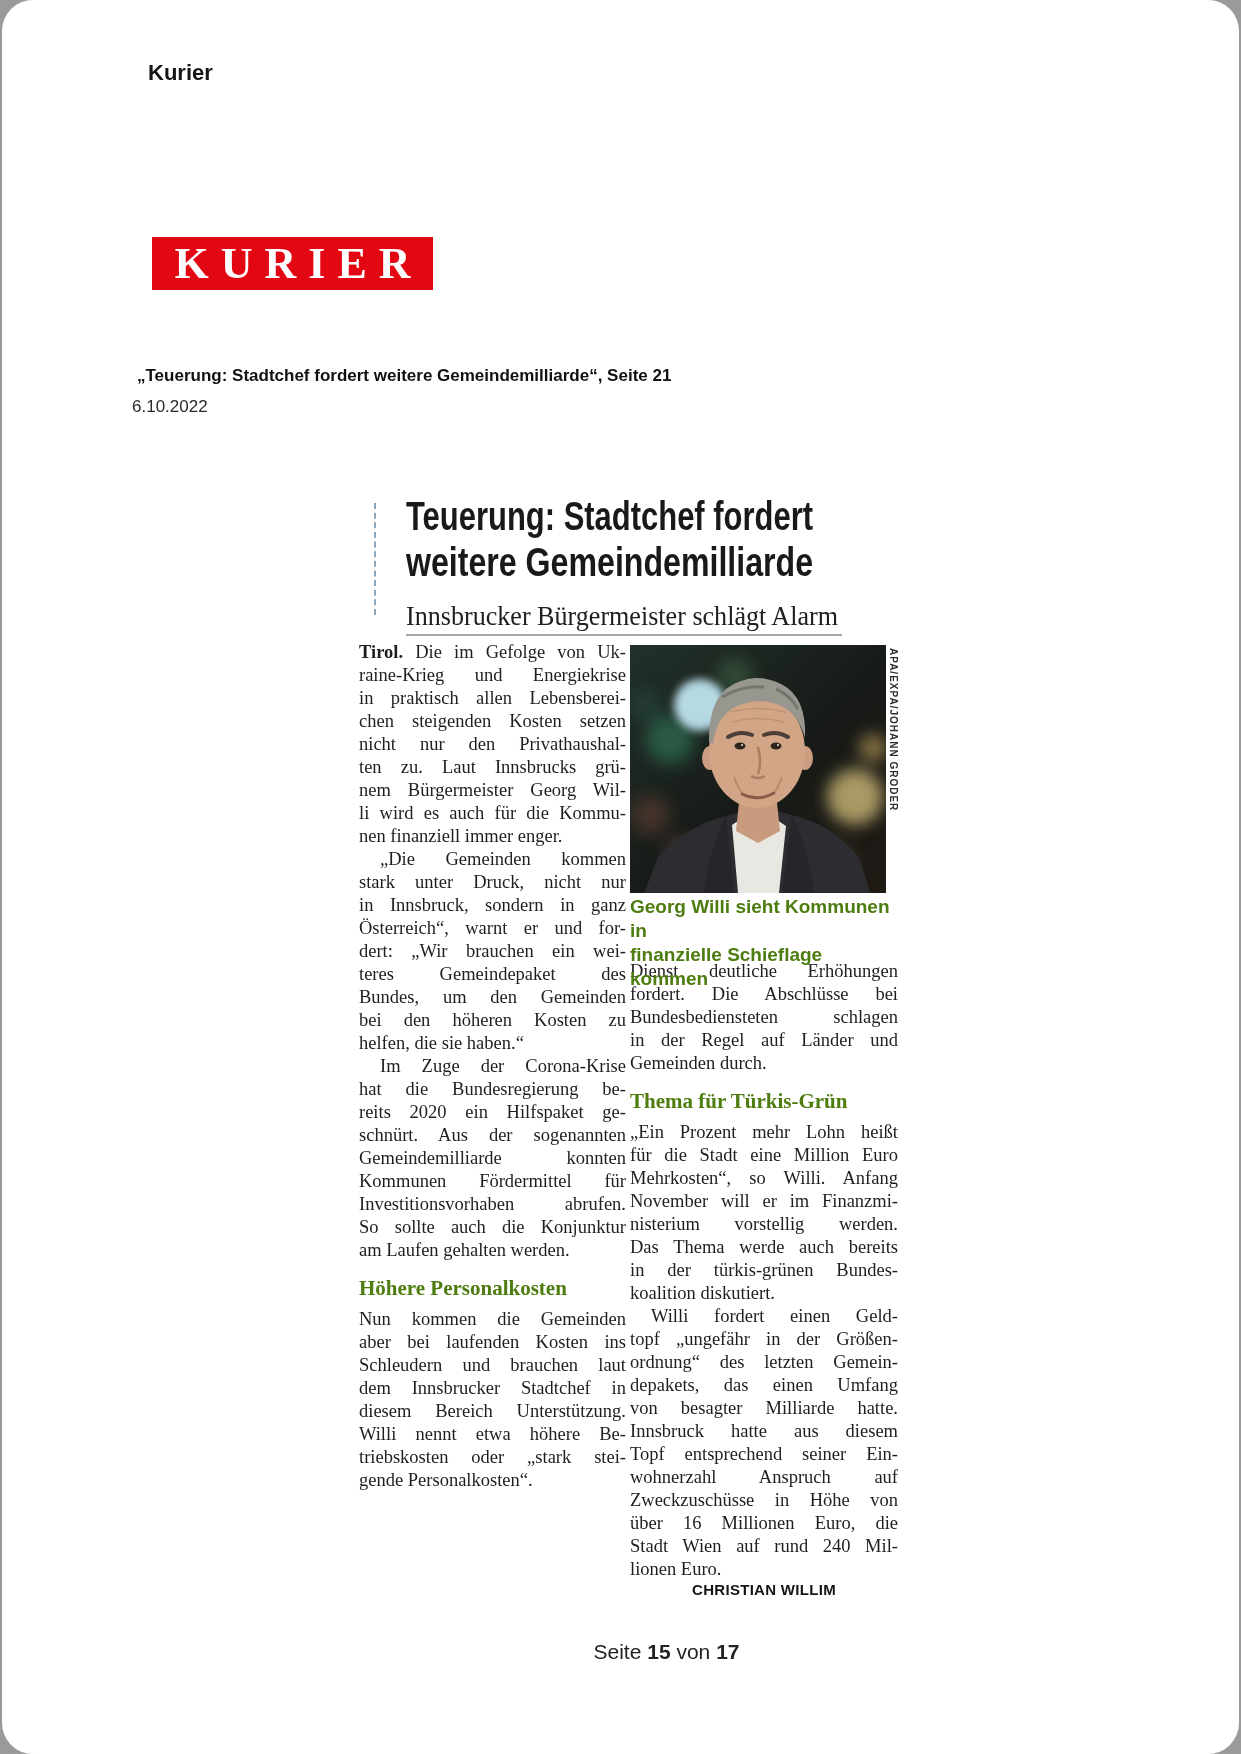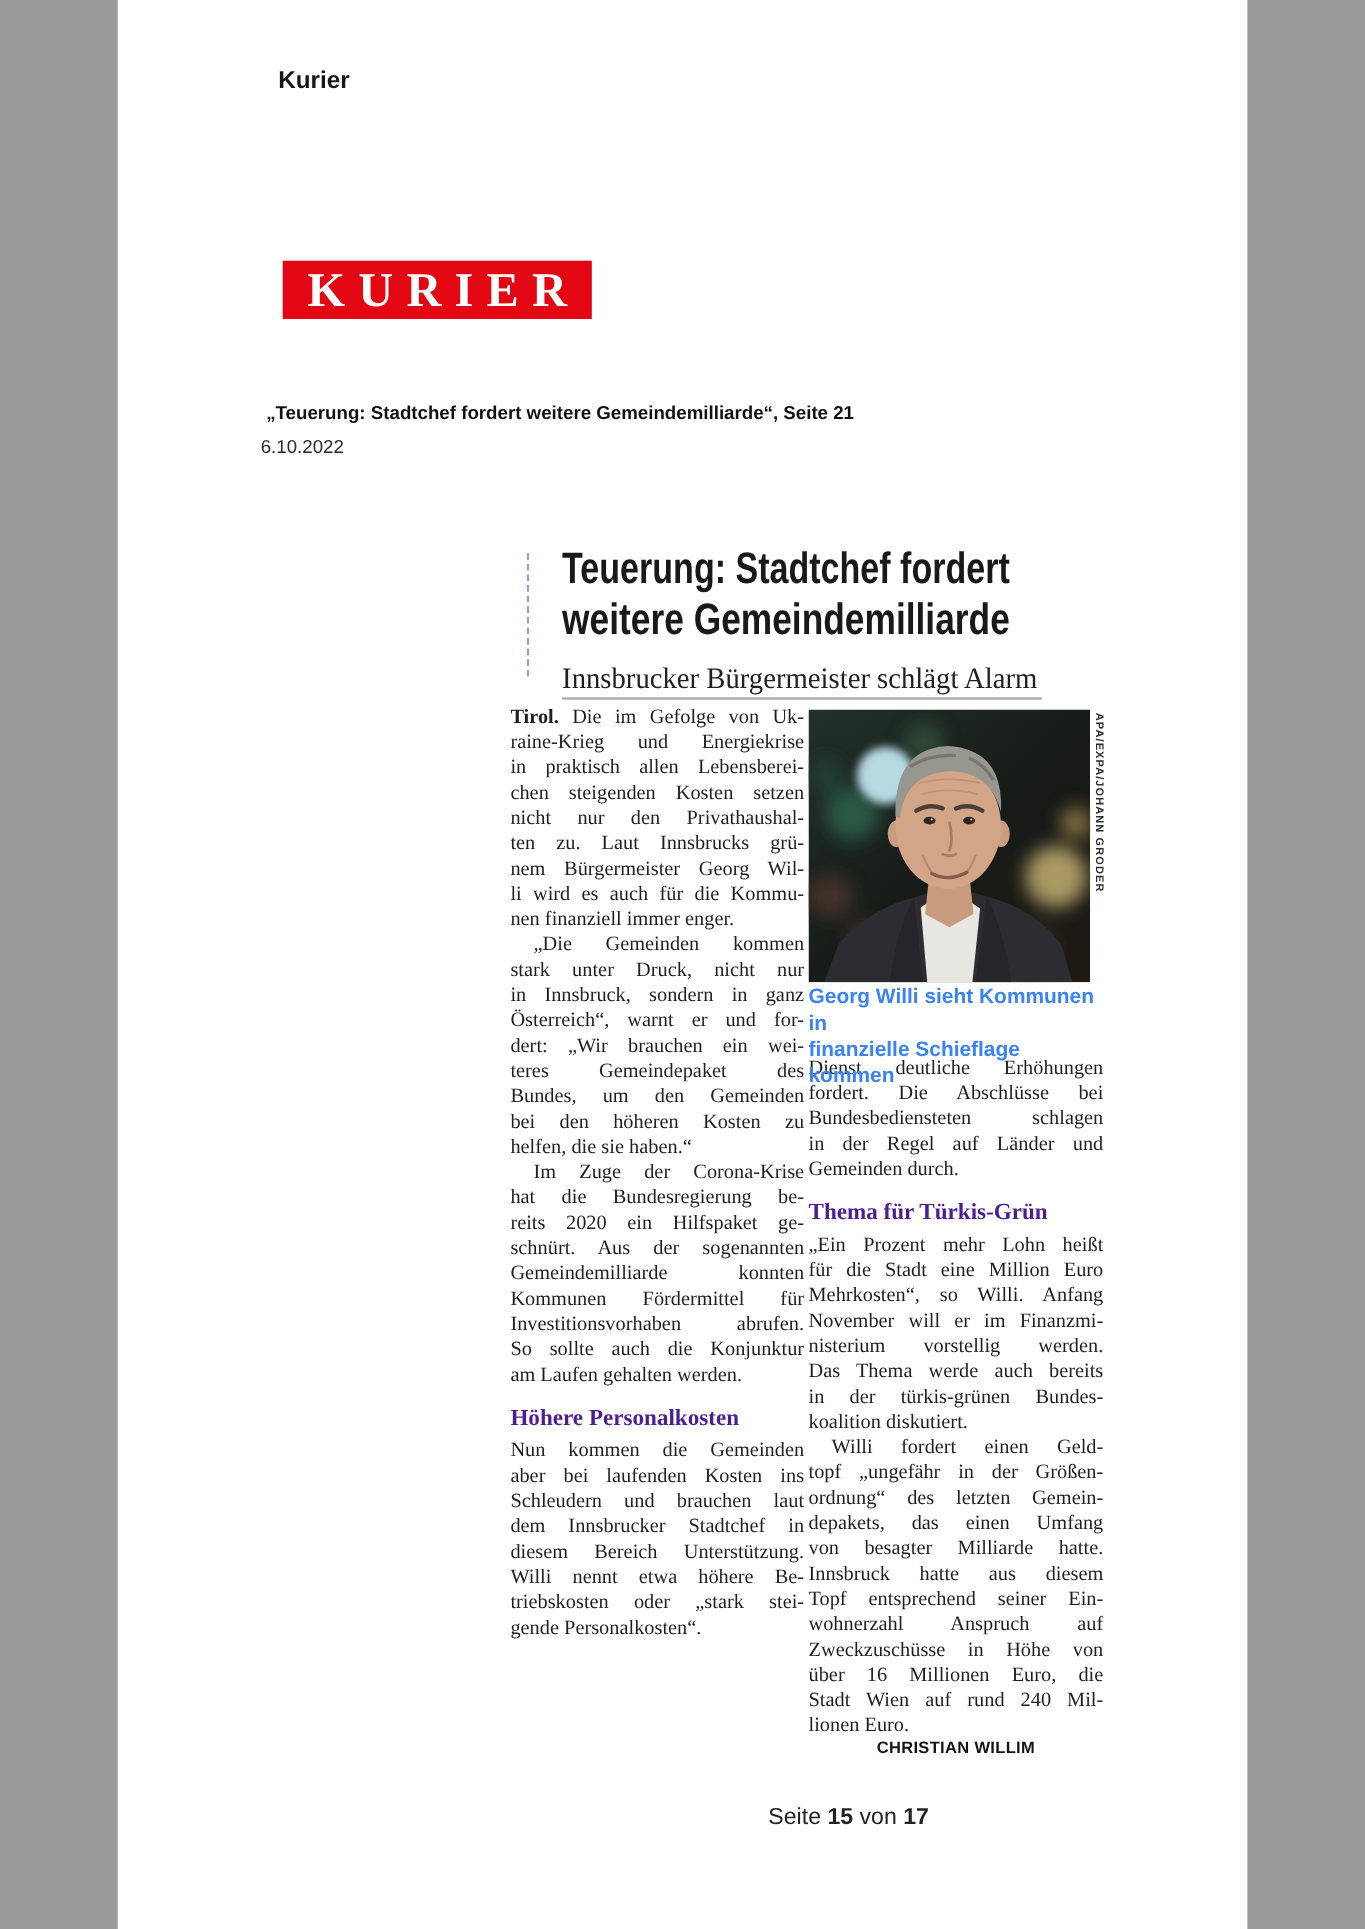--- a/index.html
+++ b/index.html
@@ -1,19 +1,19 @@
 <!DOCTYPE html>
 <html><head>
 <meta charset="utf-8">
 <style>
   html,body { margin:0; padding:0; background:#9a9a9a; }
   .page {
-    position:relative; width:1027px; height:1754px; margin:0 auto;
+    position:relative; width:1237px; height:1754px; margin:0 auto;
     background:#ffffff; overflow:hidden;
-    font-family:"Liberation Sans", sans-serif; color:#1c1c1c;
+    font-family:"Liberation Sans", sans-serif; color:#1c1c1c;border-radius:31px;
   }
   .abs { position:absolute; }
 
   .kurier-label { left:146px; top:60px; font-weight:bold; font-size:22px; color:#161616; }
 
   .logo { left:150px; top:237px; width:281px; height:53px;
           display:flex; align-items:center; justify-content:center; }
   .logo-text { font-family:"Liberation Serif", serif; font-weight:bold; font-size:44px;
                color:#fff; letter-spacing:12px; padding-left:12px; line-height:1; }
 
@@ -32,27 +32,27 @@
   .sub-rule { left:404px; top:634px; width:436px; height:2px; background:#5f5f5f; opacity:.55; }
 
   .body-col { font-family:"Liberation Serif", serif; font-size:18.5px; color:#1e1e1e; }
   .col-left  { left:357px; top:641px; width:267px; }
   .col-right { left:628px; top:960px; width:268px; }
   .para { margin:0; }
   .pline { height:23px; line-height:23px; text-align:justify; text-align-last:justify; overflow:hidden; }
   .pline.last { text-align-last:left; }
   .pline.indent { text-indent:21px; }
   .pline b { font-family:"Liberation Serif", serif; }
-  .col-subheading { font-weight:bold; font-size:21px; line-height:26px; margin:13px 0 7px 0; color:#4c1d95; }
+  .col-subheading { font-weight:bold; font-size:21px; line-height:26px; margin:13px 0 7px 0; color:#4d7c0f; }
 
   .photo-box { left:628px; top:645px; width:256px; height:248px; }
   .photo-credit { left:886px; top:648px; writing-mode:vertical-rl; font-size:10px; font-weight:bold;
                   letter-spacing:1px; color:#2e2e2e; }
   .caption { left:628px; top:895px; width:268px; font-weight:bold; font-size:19px; line-height:24px;
-             color:#3b82f6; }
+             color:#4d7c0f; }
 
   .byline { left:628px; top:1581px; width:268px; text-align:center; font-weight:bold; font-size:15px;
             letter-spacing:.3px; color:#141414; }
 
   .footer { left:0; top:1640px; width:1241px; text-align:center; font-size:21px; color:#222;margin-left:44px; }
   .footer b { font-weight:bold; }
 </style>
 </head>
 <body>
 

